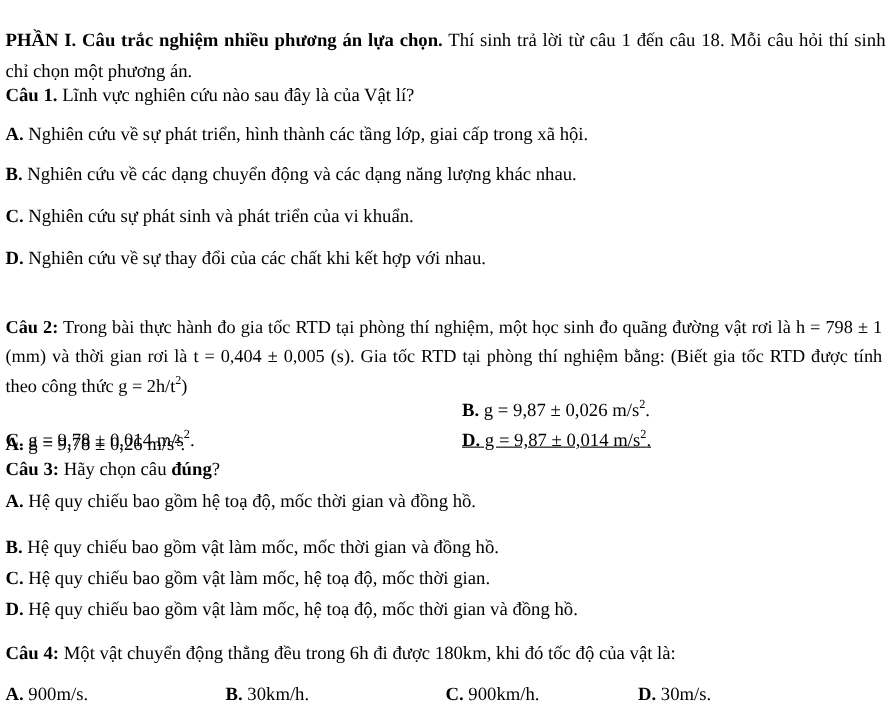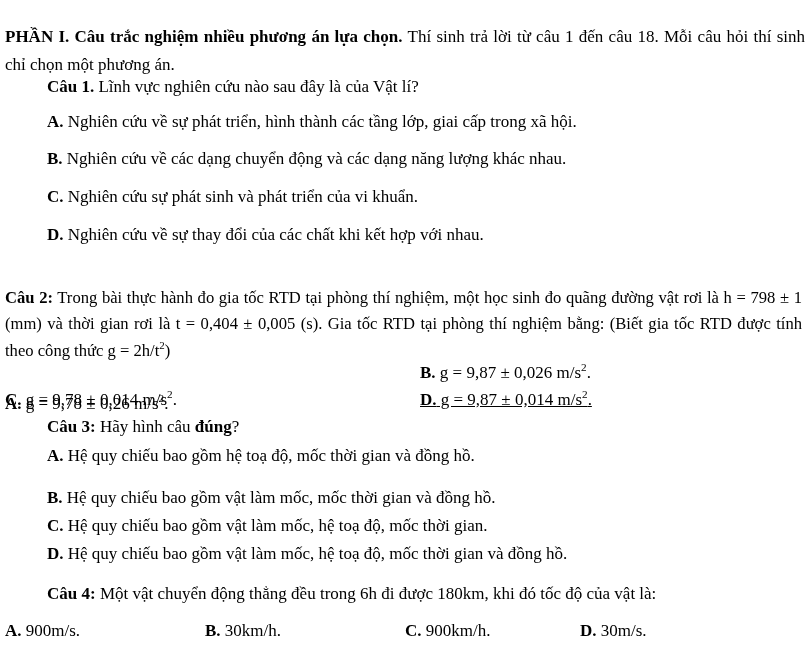--- a/index.html
+++ b/index.html
@@ -19,21 +19,20 @@
     position: relative;
     width: 809px;
     height: 464px;
     padding: 0;
   }
   .line {
     position: absolute;
     left: 5px;
     white-space: pre;
     line-height: 1.0;
-    margin-left: 42px;
   }
   .wrapline {
     position: absolute;
     left: 5px;
     width: 795px;
     line-height: 1.32;
     text-align: justify;
     text-justify: inter-word;
   }
   b, .b {
@@ -105,21 +104,21 @@
   <p class="wrapline q2"><b>Câu 2:</b><span> Trong bài thực hành đo gia tốc RTD tại phòng thí nghiệm, một học sinh đo quãng đường vật rơi là h = 798 ± 1 (mm) và thời gian rơi là t = 0,404 ± 0,005 (s). Gia tốc RTD tại phòng thí nghiệm bằng: (Biết gia tốc RTD được tính theo công thức g = 2h/t</span><sup>2</sup><span>)</span></p>
 
   <div class="col q2a"><b>A.</b><span> g = 9,78 ± 0,26 m/s</span><sup>2</sup><span>.</span></div>
 
   <div class="col q2b"><b>B.</b><span> g = 9,87 ± 0,026 m/s</span><sup>2</sup><span>.</span></div>
 
   <div class="col q2c"><b>C.</b><span> g = 9,78 ± 0,014 m/s</span><sup>2</sup><span>.</span></div>
 
   <div class="col q2d"><b>D.</b><span> g = 9,87 ± 0,014 m/s</span><sup>2</sup><span>.</span></div>
 
-  <div class="line q3"><b>Câu 3:</b><span> Hãy hình câu </span><b>đúng</b><span>?</span></div>
+  <div class="line q3"><b>Câu 3:</b><span> Hãy chọn câu </span><b>đúng</b><span>?</span></div>
 
   <div class="line q3a"><b>A.</b><span> Hệ quy chiếu bao gồm hệ toạ độ, mốc thời gian và đồng hồ.</span></div>
 
   <div class="line q3b"><b>B.</b><span> Hệ quy chiếu bao gồm vật làm mốc, mốc thời gian và đồng hồ.</span></div>
 
   <div class="line q3d"><b>D.</b><span> Hệ quy chiếu bao gồm vật làm mốc, hệ toạ độ, mốc thời gian và đồng hồ.</span></div>
 
   <div class="line q3c"><b>C.</b><span> Hệ quy chiếu bao gồm vật làm mốc, hệ toạ độ, mốc thời gian.</span></div>
 
   <div class="line q4"><b>Câu 4:</b><span> Một vật chuyển động thẳng đều trong 6h đi được 180km, khi đó tốc độ của vật là:</span></div>

